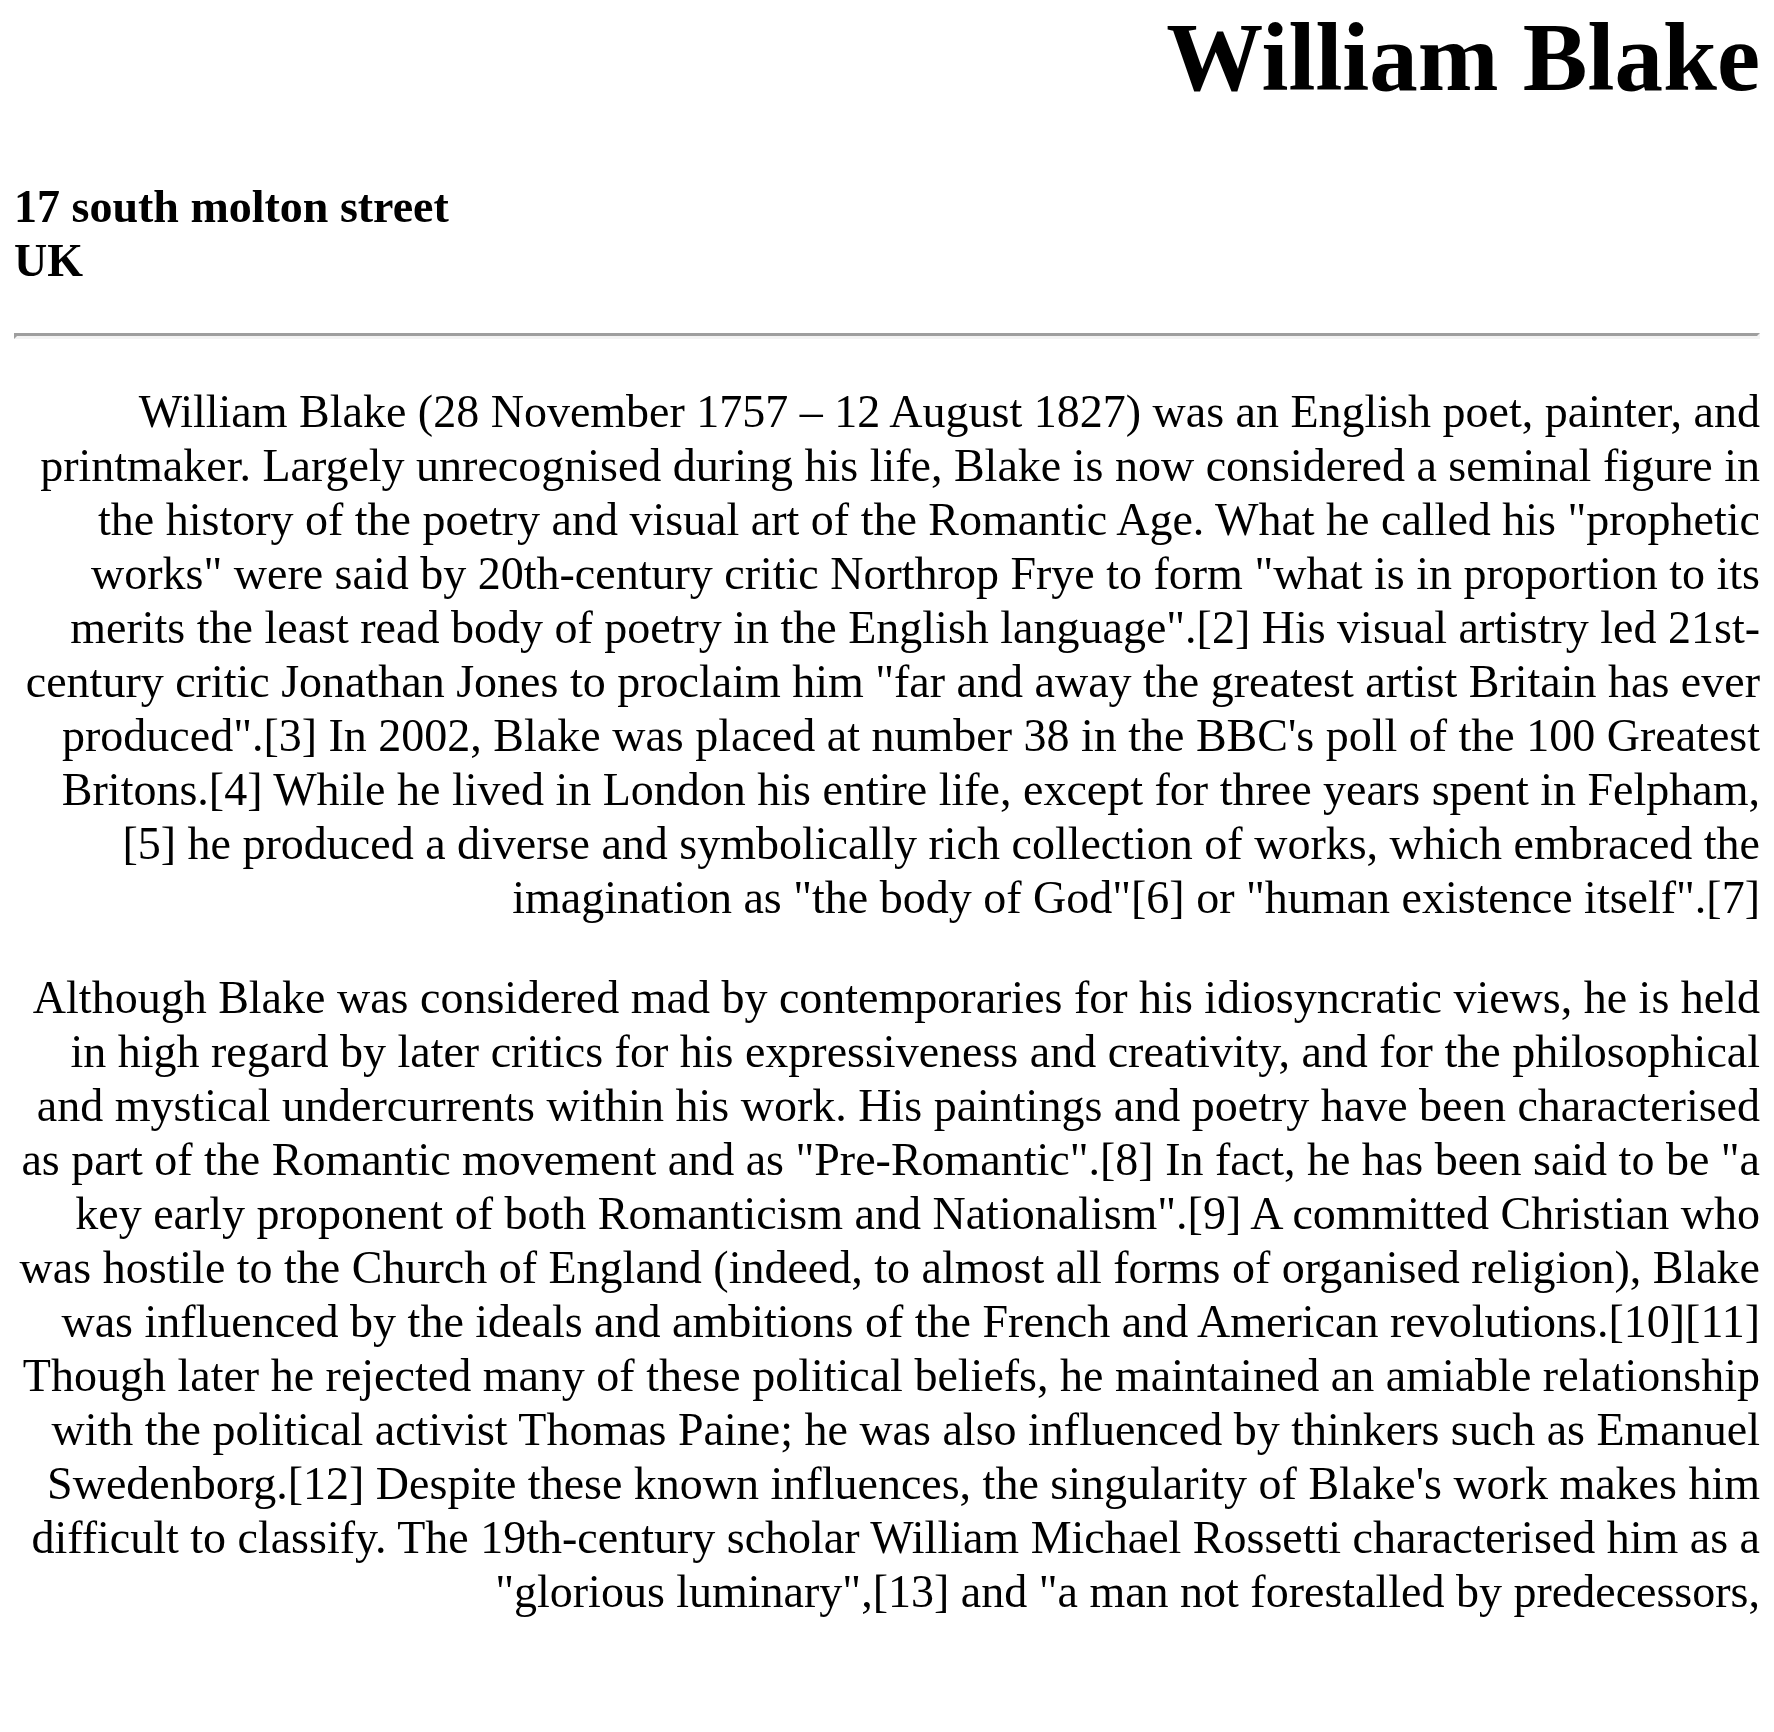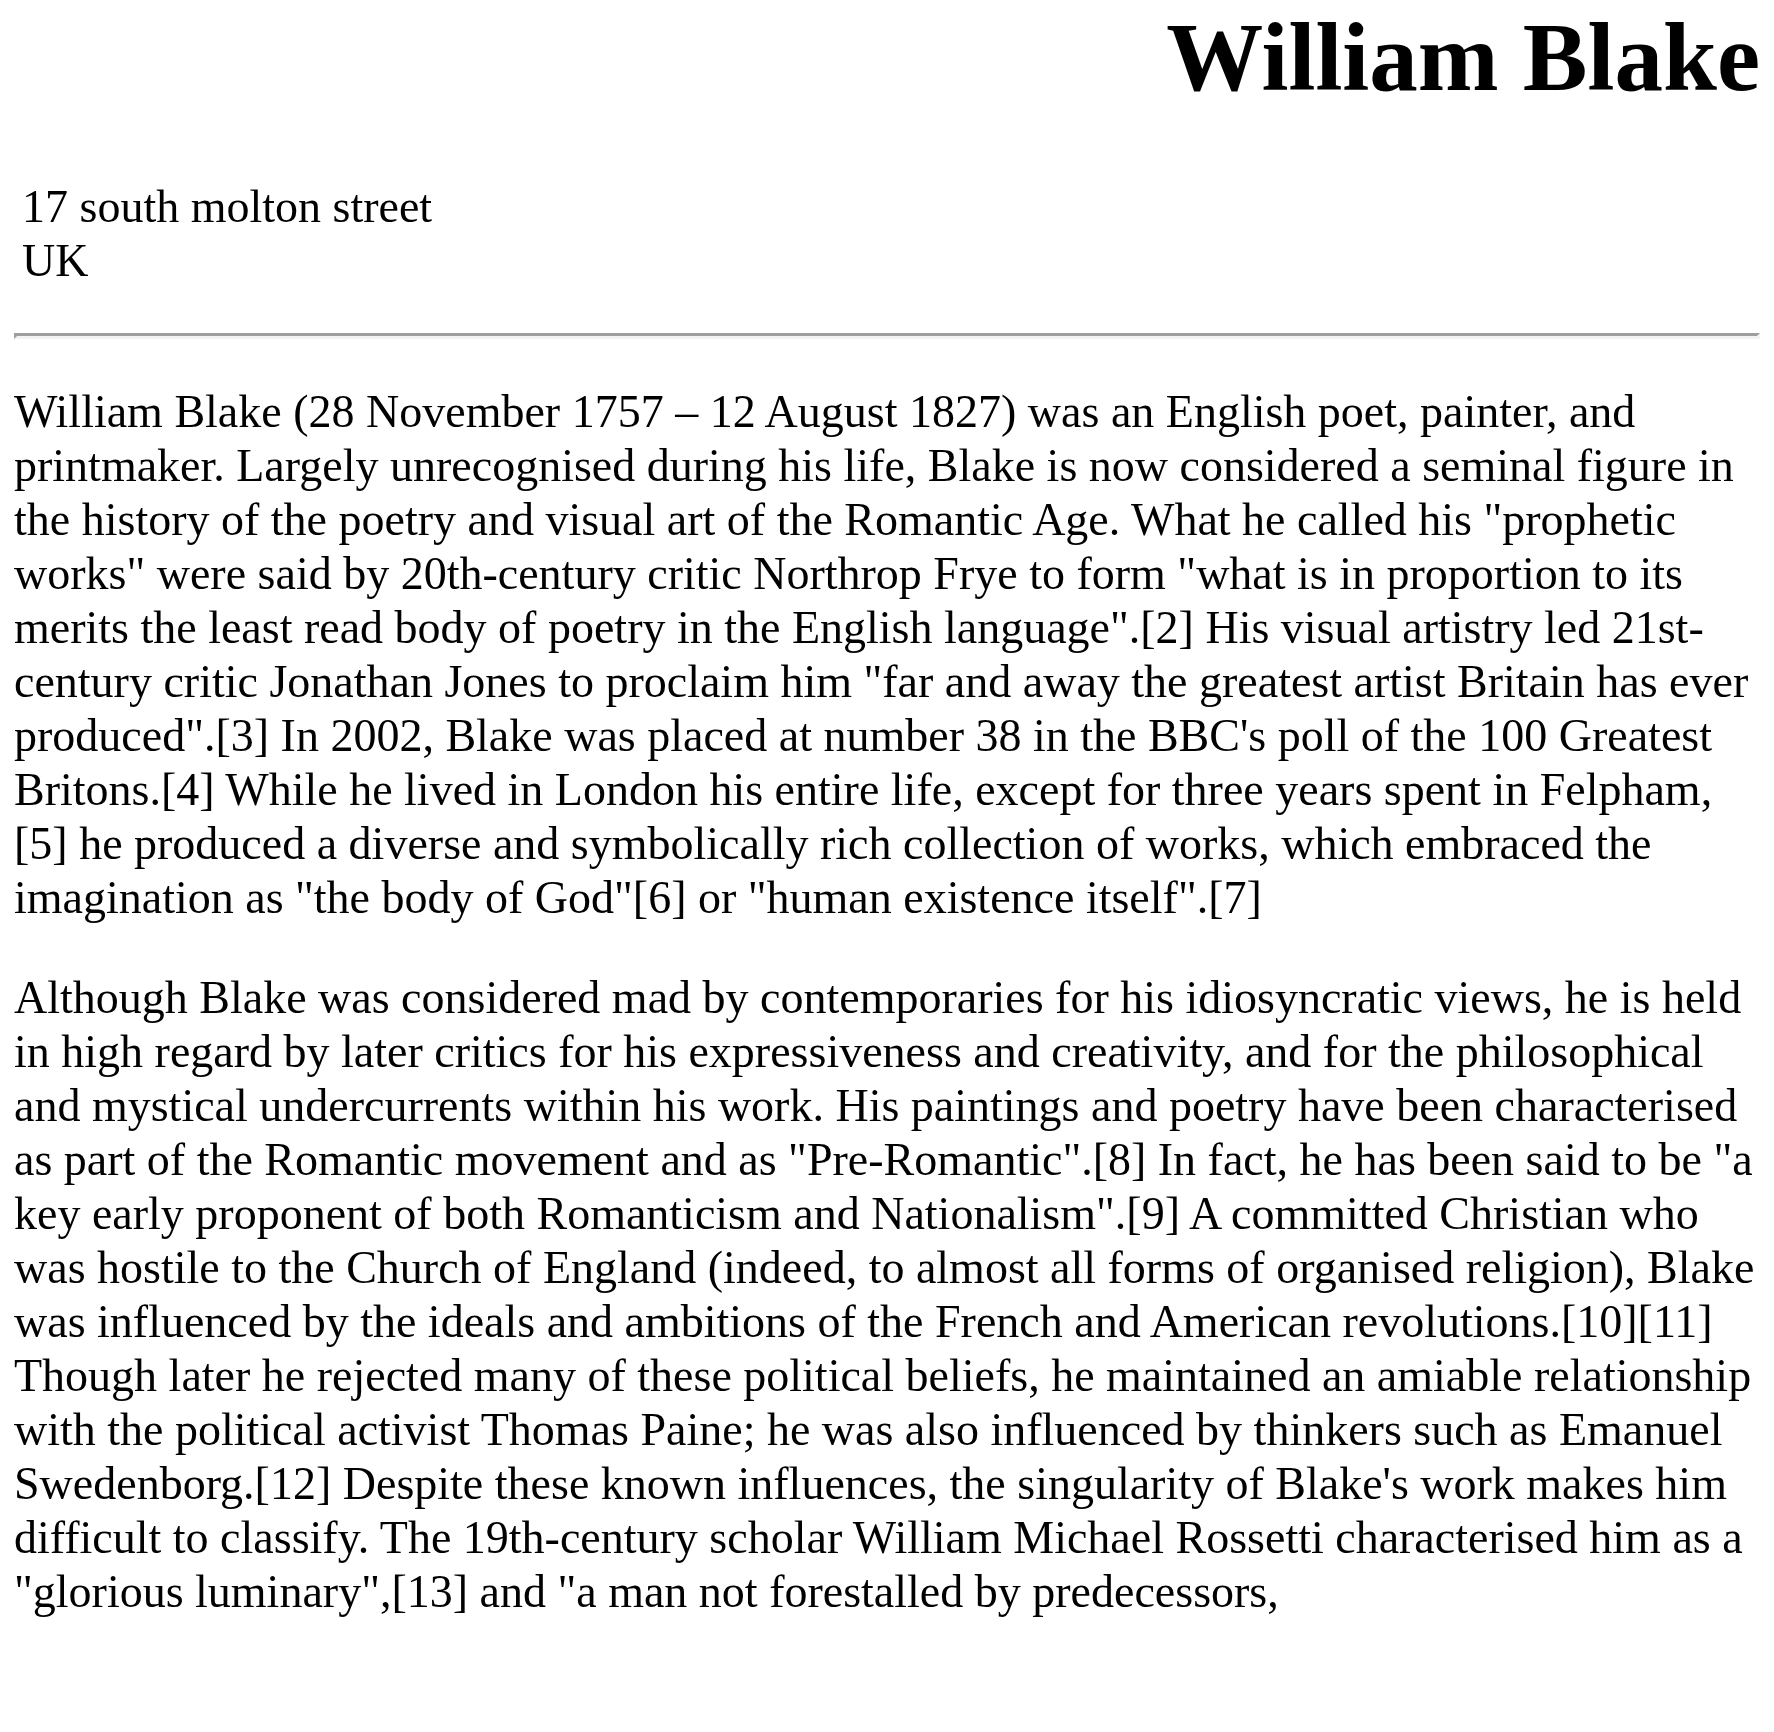--- a/index.html
+++ b/index.html
@@ -21,37 +21,39 @@
   }
   h1.page-title {
     font-size: 97px;
     line-height: 100px;
     font-weight: bold;
     margin: 8px 0 72px 0;
     letter-spacing: 0;
     text-align: right;
   }
   .address {
-    margin: 0 0 45px 8px;
+    margin: 0 0 45px 0;
+    font-weight: bold;
   }
   .address .addr-line {
     font-size: 46px;
     line-height: 54px;
   }
   hr.divider {
     height: 0;
     margin: 0;
     border: none;
     border-top: 3px solid #9e9e9e;
     border-left: 3px solid #9e9e9e;
     border-bottom: 3px solid #f3f3f3;
     border-right: 3px solid #f3f3f3;
   }
   p.bio {
     margin: 46px 0;
+    text-align: right;
   }
 </style>
 </head>
 <body>
 
 <h1 class="page-title">William Blake</h1>
 
 <div class="address">
   <div class="addr-line">17 south molton street</div>
   <div class="addr-line">UK</div>

